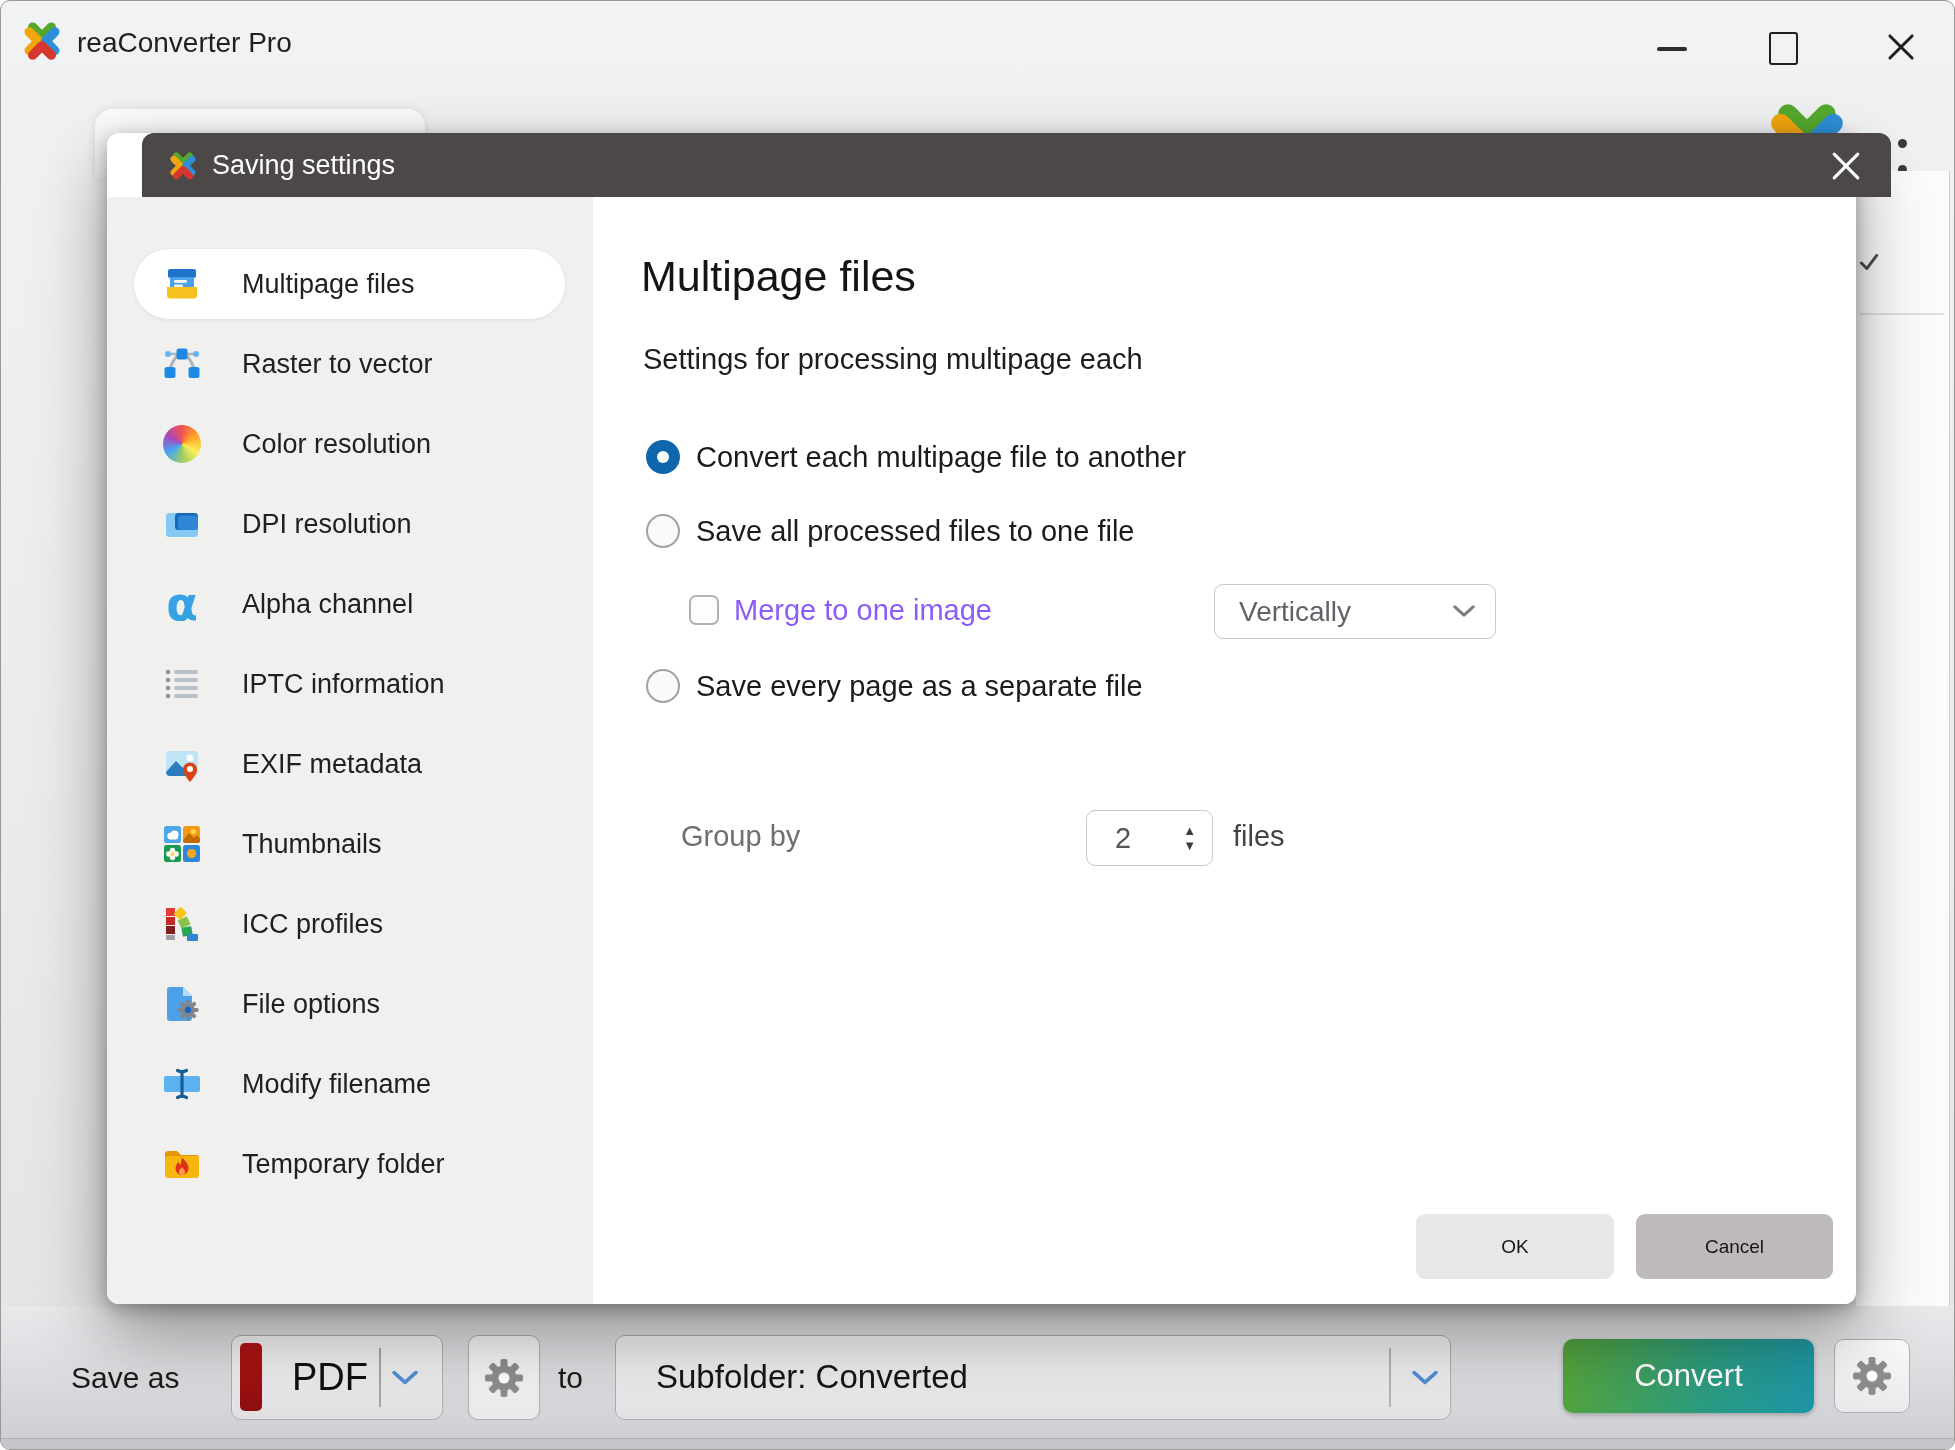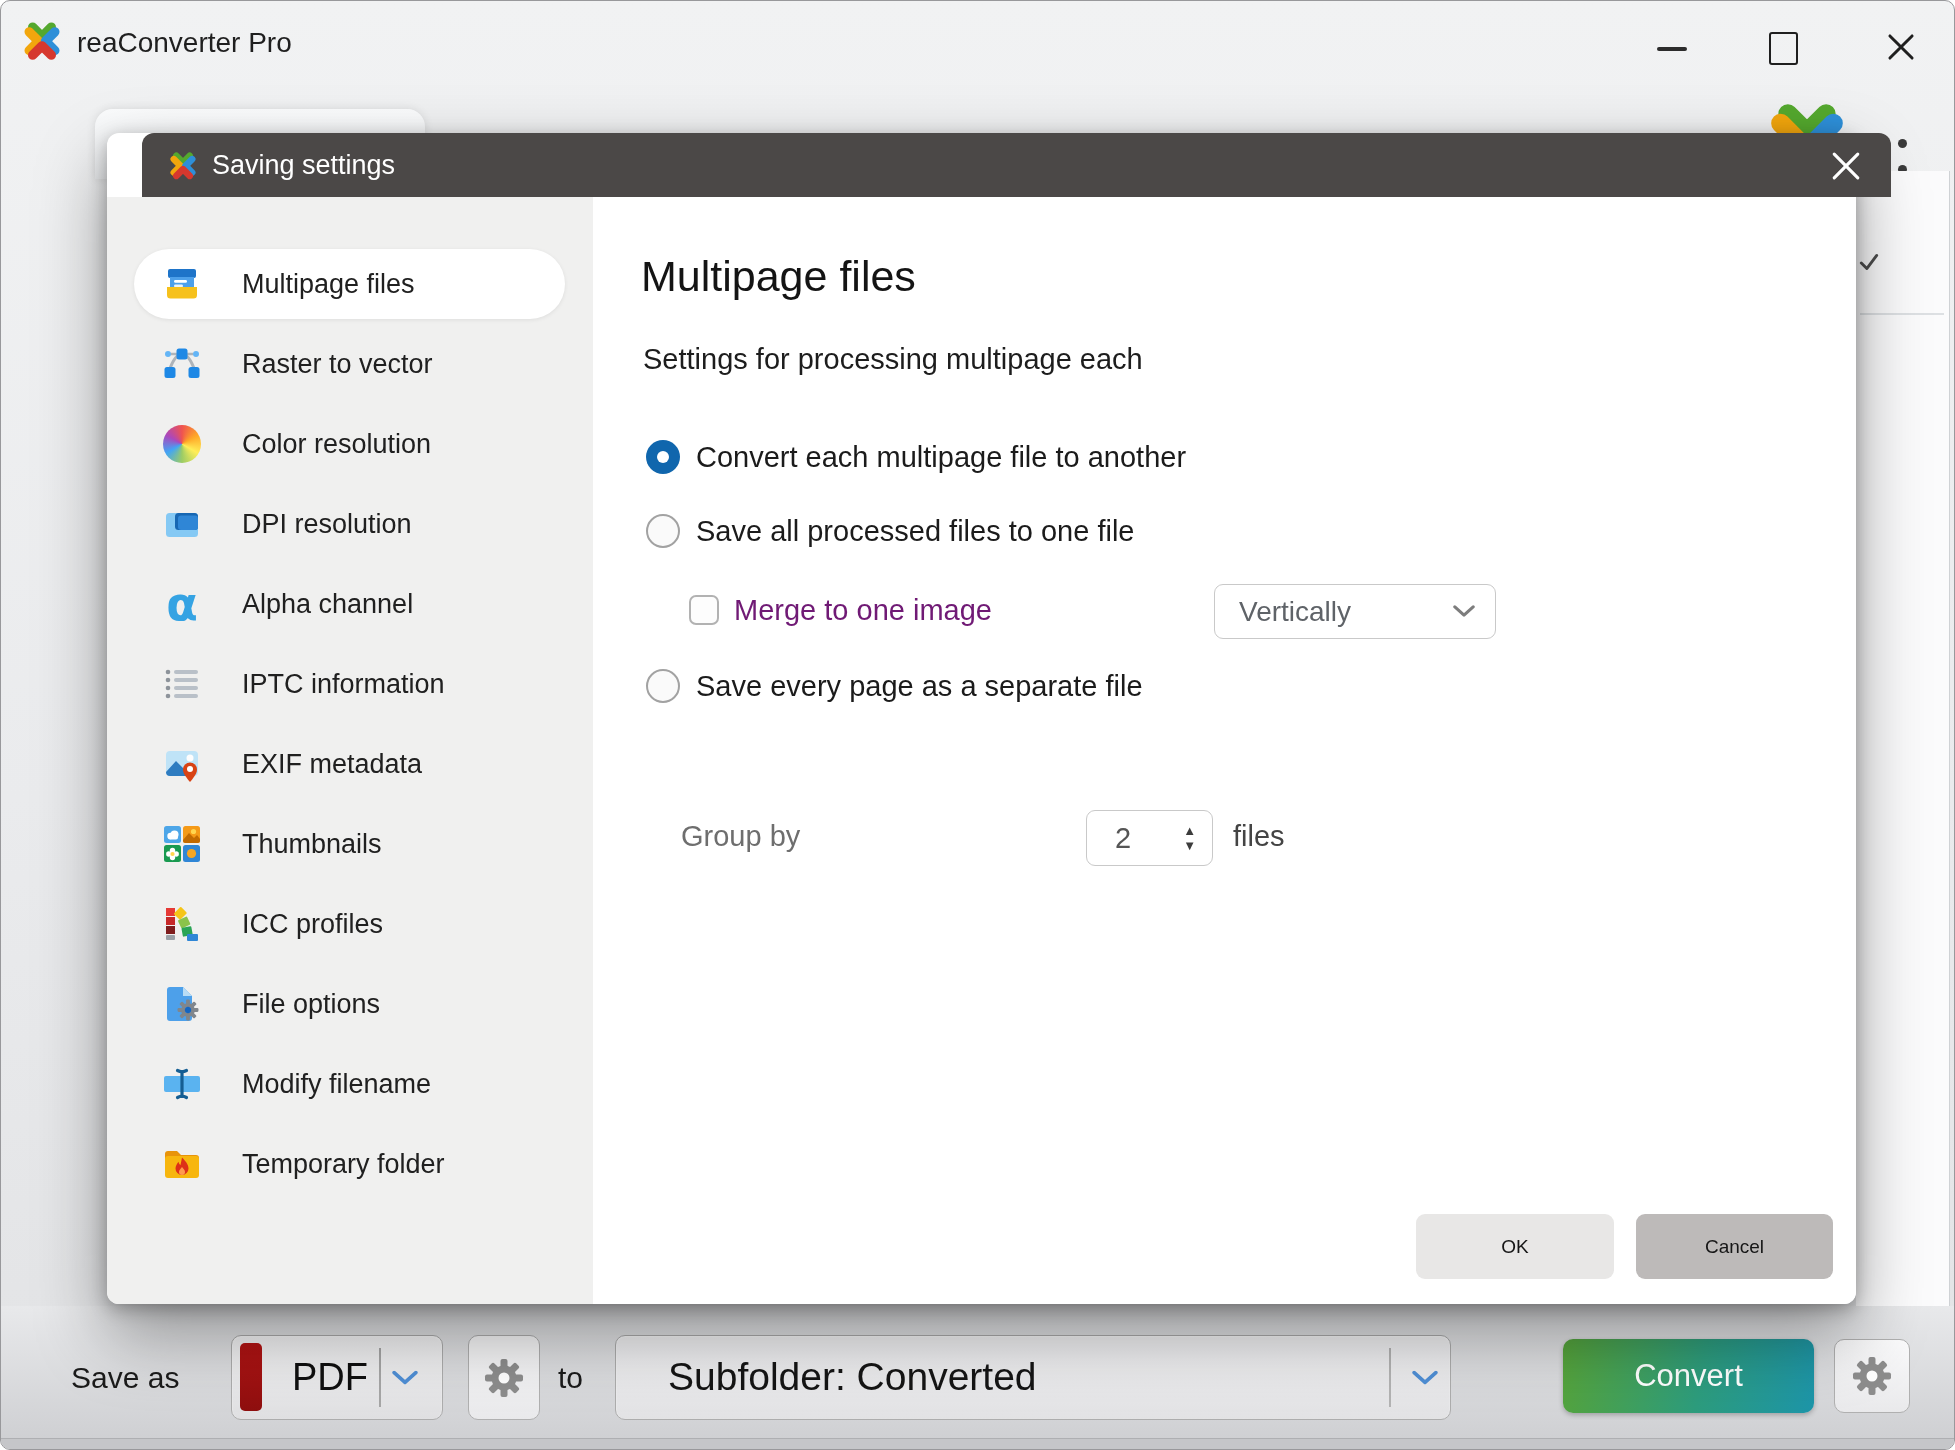--- a/index.html
+++ b/index.html
@@ -37,21 +37,21 @@
     background:linear-gradient(180deg,#b51414,#8e0f0f);}
   .fmt-text{left:58px;top:0;width:80px;height:83px;display:flex;align-items:center;justify-content:center;
     font-size:38px;color:#101010;}
   .fmt-div{left:147px;top:12px;width:1.5px;height:59px;background:#a6a6a6;}
   .fmt-chev{left:160px;top:34px;width:26px;height:16px;color:#4f8fd6;}
   .gear-btn{border:1.5px solid #b0b0b0;border-radius:10px;
     background:linear-gradient(180deg,#fbfbfc,#e9e9eb);display:flex;align-items:center;justify-content:center;}
   .gear1{left:467px;top:1334px;width:70px;height:83px;}
   .dest-combo{left:614px;top:1334px;width:834px;height:83px;
     background:linear-gradient(180deg,#f4f4f6,#e2e2e4);}
-  .dest-text{left:52px;top:0;height:81px;display:flex;align-items:center;font-size:39px;color:#151515;}
+  .dest-text{left:40px;top:0;height:81px;display:flex;align-items:center;font-size:33px;color:#151515;}
   .dest-div{left:773px;top:12px;width:1.5px;height:59px;background:#b3b3b3;}
   .dest-chev{left:796px;top:34px;width:26px;height:16px;color:#4f8fd6;}
   .convert-btn{left:1562px;top:1338px;width:251px;height:74px;border-radius:10px;
     background:linear-gradient(100deg,#56a43a 0%,#2d9c7d 55%,#1d95a9 100%);
     display:flex;align-items:center;justify-content:center;color:#fff;font-size:31px;
     box-shadow:0 2px 5px rgba(0,0,0,.25);}
   .gear2{left:1833px;top:1338px;width:74px;height:72px;}
   .gear-icon{width:40px;height:40px;color:#8d8d8d;}
 
   
@@ -78,21 +78,21 @@
   .mc-heading{left:48px;top:55px;font-size:43px;color:#141414;}
   .mc-subtitle{left:50px;top:146px;font-size:29px;color:#1d1d1d;}
   .radio-row{position:absolute;left:53px;height:34px;display:flex;align-items:center;gap:16px;}
   .radio{width:34px;height:34px;border-radius:50%;box-sizing:border-box;flex:0 0 34px;position:relative;}
   .radio.off{background:#fafafa;border:2.5px solid #a2a2a2;}
   .radio.on{background:#1066ad;}
   .radio.on::after{content:"";position:absolute;left:11px;top:11px;width:12px;height:12px;border-radius:50%;background:#fff;}
   .radio-label{font-size:29px;color:#1b1b1b;white-space:nowrap;}
   .check-row{position:absolute;left:96px;top:396px;height:34px;display:flex;align-items:center;gap:15px;}
   .checkbox{width:30px;height:30px;border:2.5px solid #b2b2b2;border-radius:7px;background:#fdfdfd;box-sizing:border-box;}
-  .check-label{font-size:29px;color:#701a75;white-space:nowrap;}
+  .check-label{font-size:29px;color:#8b5cf6;white-space:nowrap;}
   .dropdown{left:621px;top:387px;width:280px;height:53px;border:1.5px solid #c9c9c9;border-radius:9px;
     background:#fff;display:flex;align-items:center;}
   .dropdown-value{margin-left:24px;font-size:28px;color:#5f6368;flex:1;}
   .dropdown-chev{margin-right:20px;width:22px;height:13px;color:#7d7d7d;}
   .groupby-label{left:88px;top:623px;font-size:29px;color:#6e6e6e;}
   .spinner{left:493px;top:613px;width:125px;height:54px;border:1.5px solid #c9c9c9;border-radius:9px;
     background:#fff;display:flex;align-items:center;}
   .spinner-value{margin-left:28px;font-size:29px;color:#555;flex:1;}
   .spinner-arrows{margin-right:16px;display:flex;flex-direction:column;gap:5px;align-items:center;}
   .spinner-arrows span{font-size:13px;line-height:10px;color:#3c3c3c;}

